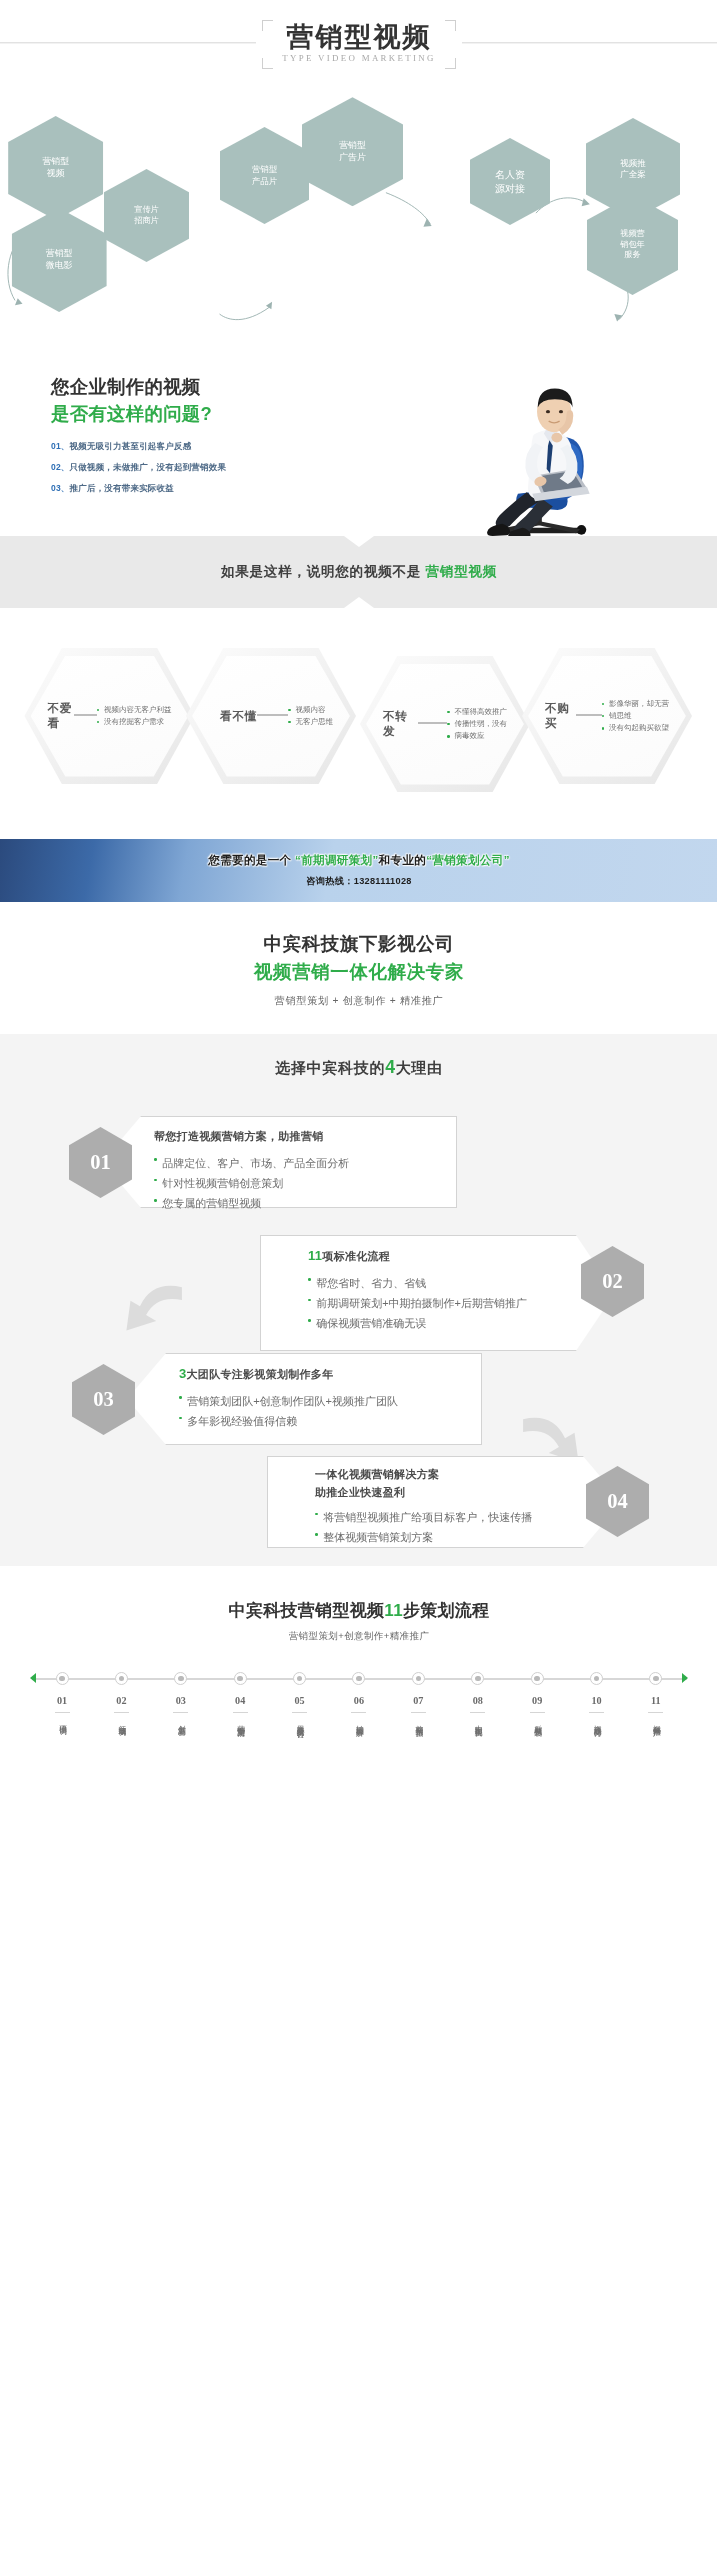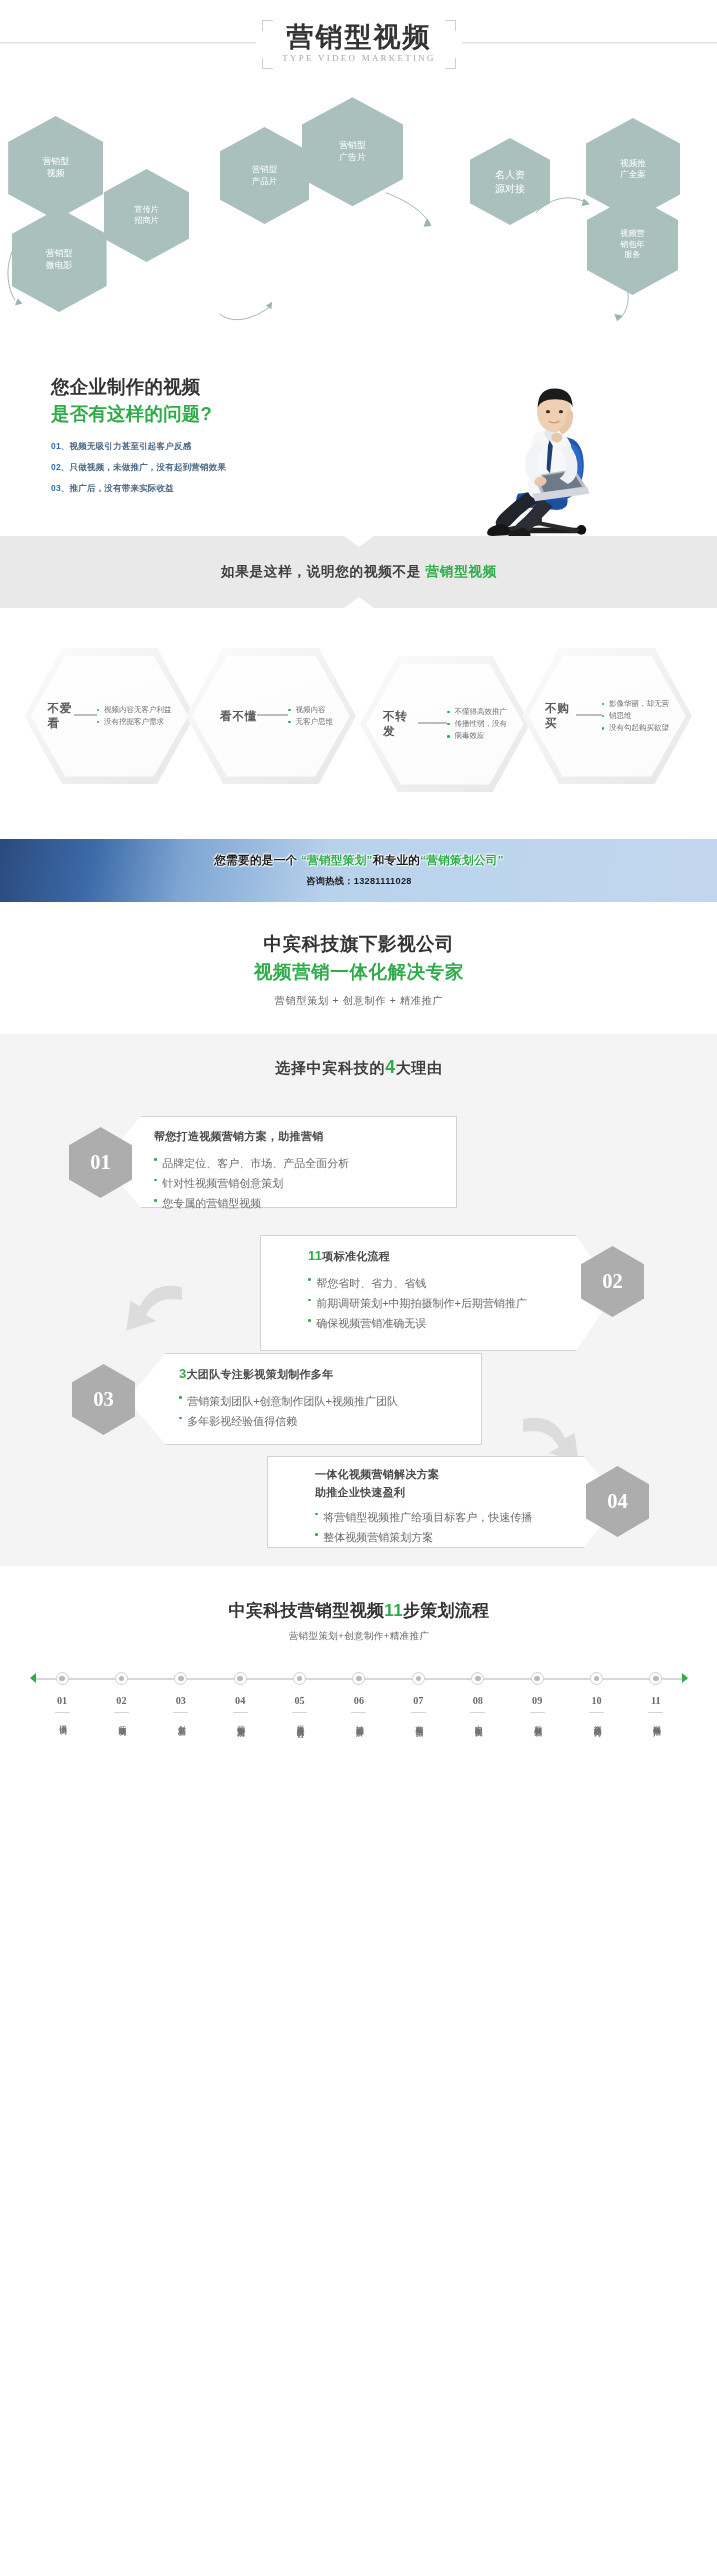--- a/index.html
+++ b/index.html
@@ -326,21 +326,21 @@
           <li style="padding-left:7.5px;">销思维</li>
           <li>没有勾起购买欲望</li>
         </ul>
       </div>
     </div>
   </div>
 
   <div style="height:41px;"></div>
   <div class="cta">
     <div class="cta-l1">
-      <span>您需要的是一个 </span><em>“营销型策划”</em><span>和专业的</span><em>“营销策划公司”</em>
+      <span>您需要的是一个 </span><em>“前期调研策划”</em><span>和专业的</span><em>“营销策划公司”</em>
     </div>
     <div class="cta-l2">咨询热线：13281111028</div>
   </div>
 
   <div class="comp">
     <div class="comp-l1">中宾科技旗下影视公司</div>
     <div class="comp-l2">视频营销一体化解决专家</div>
     <div class="comp-l3">营销型策划 + 创意制作 + 精准推广</div>
   </div>
 

